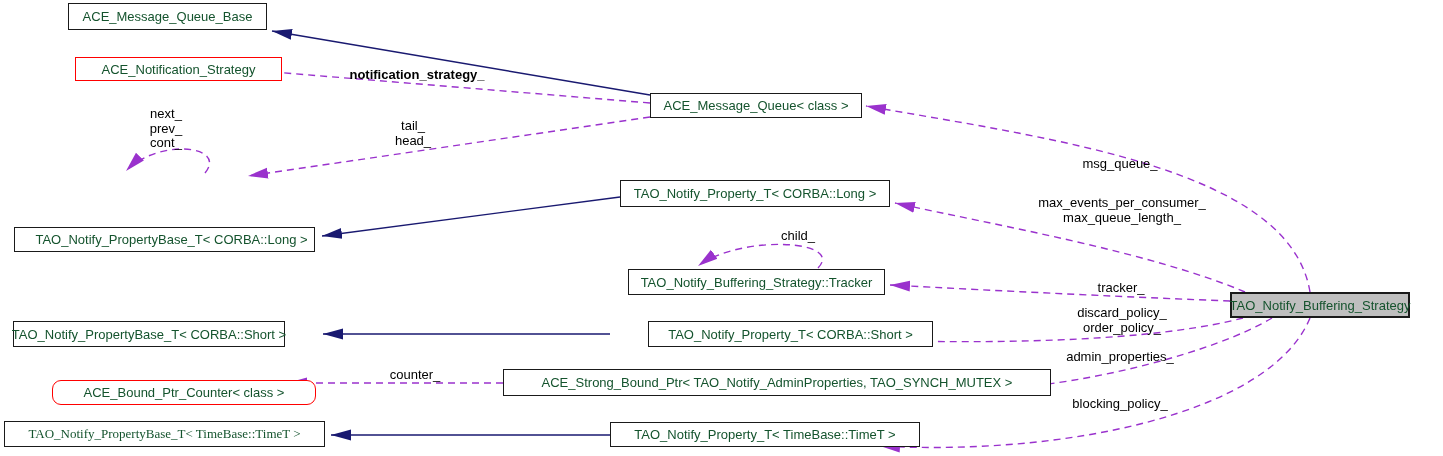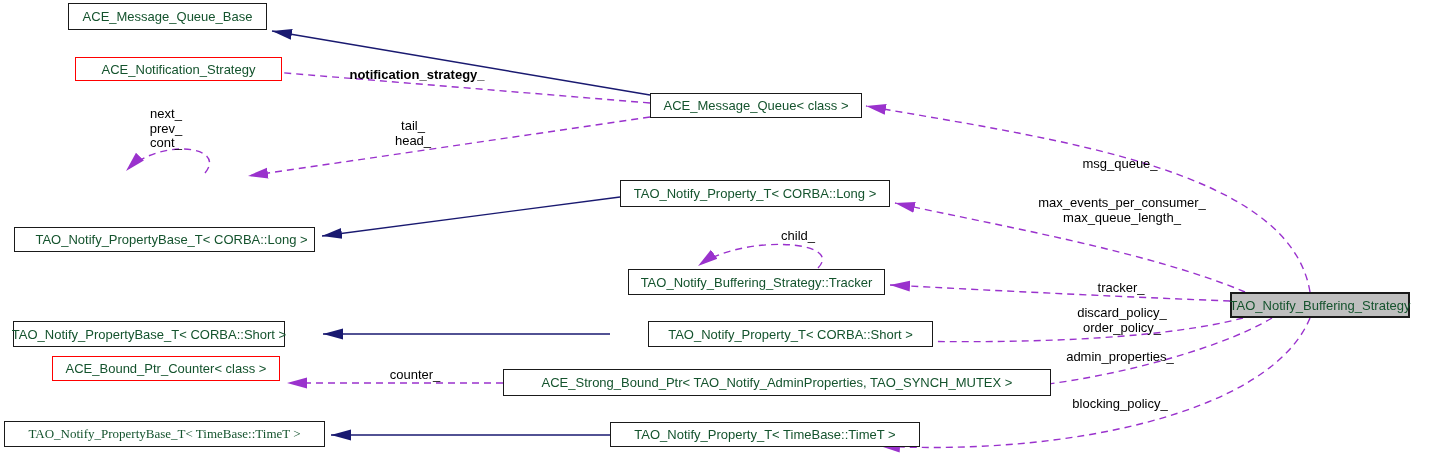--- a/index.html
+++ b/index.html
@@ -70,21 +70,21 @@
 
   <div class="node" style="left:68px;top:3px;width:199px;height:27px;">ACE_Message_Queue_Base</div>
 
   <div class="node red" style="left:75px;top:57px;width:207px;height:24px;">ACE_Notification_Strategy</div>
 
 
   <div class="node" style="left:14px;top:227px;width:301px;height:25px;padding-left:14px;">TAO_Notify_PropertyBase_T&lt; CORBA::Long &gt;</div>
 
   <div class="node" style="left:13px;top:321px;width:272px;height:26px;">TAO_Notify_PropertyBase_T&lt; CORBA::Short &gt;</div>
 
-  <div class="node red" style="left:52px;top:356px;width:228px;height:25px;">ACE_Bound_Ptr_Counter&lt; class &gt;</div>
+  <div class="node red" style="left:52px;top:380px;width:264px;height:25px;border-radius:9px;">ACE_Bound_Ptr_Counter&lt; class &gt;</div>
 
   <div class="node" style="left:4px;top:421px;width:321px;height:26px;font-family:Liberation Serif, serif;">TAO_Notify_PropertyBase_T&lt; TimeBase::TimeT &gt;</div>
 
   <div class="node" style="left:650px;top:93px;width:212px;height:25px;">ACE_Message_Queue&lt; class &gt;</div>
 
   <div class="node" style="left:620px;top:180px;width:270px;height:27px;">TAO_Notify_Property_T&lt; CORBA::Long &gt;</div>
 
   <div class="node" style="left:628px;top:269px;width:257px;height:26px;">TAO_Notify_Buffering_Strategy::Tracker</div>
 
   <div class="node" style="left:610px;top:321px;width:285px;height:26px;margin-left:38px;">TAO_Notify_Property_T&lt; CORBA::Short &gt;</div>

